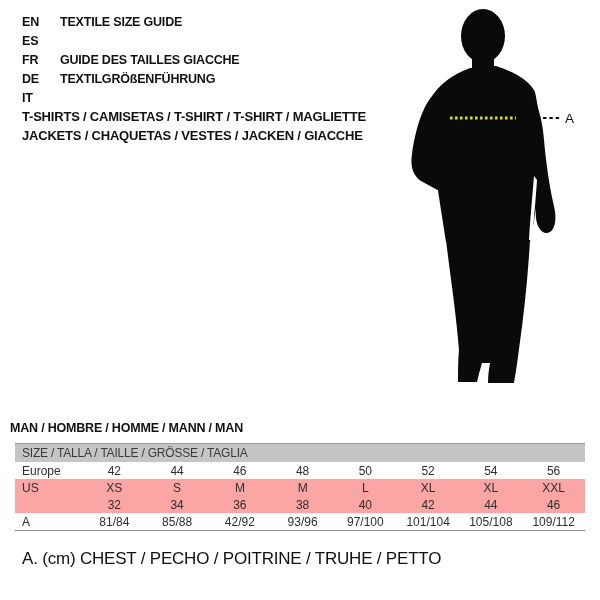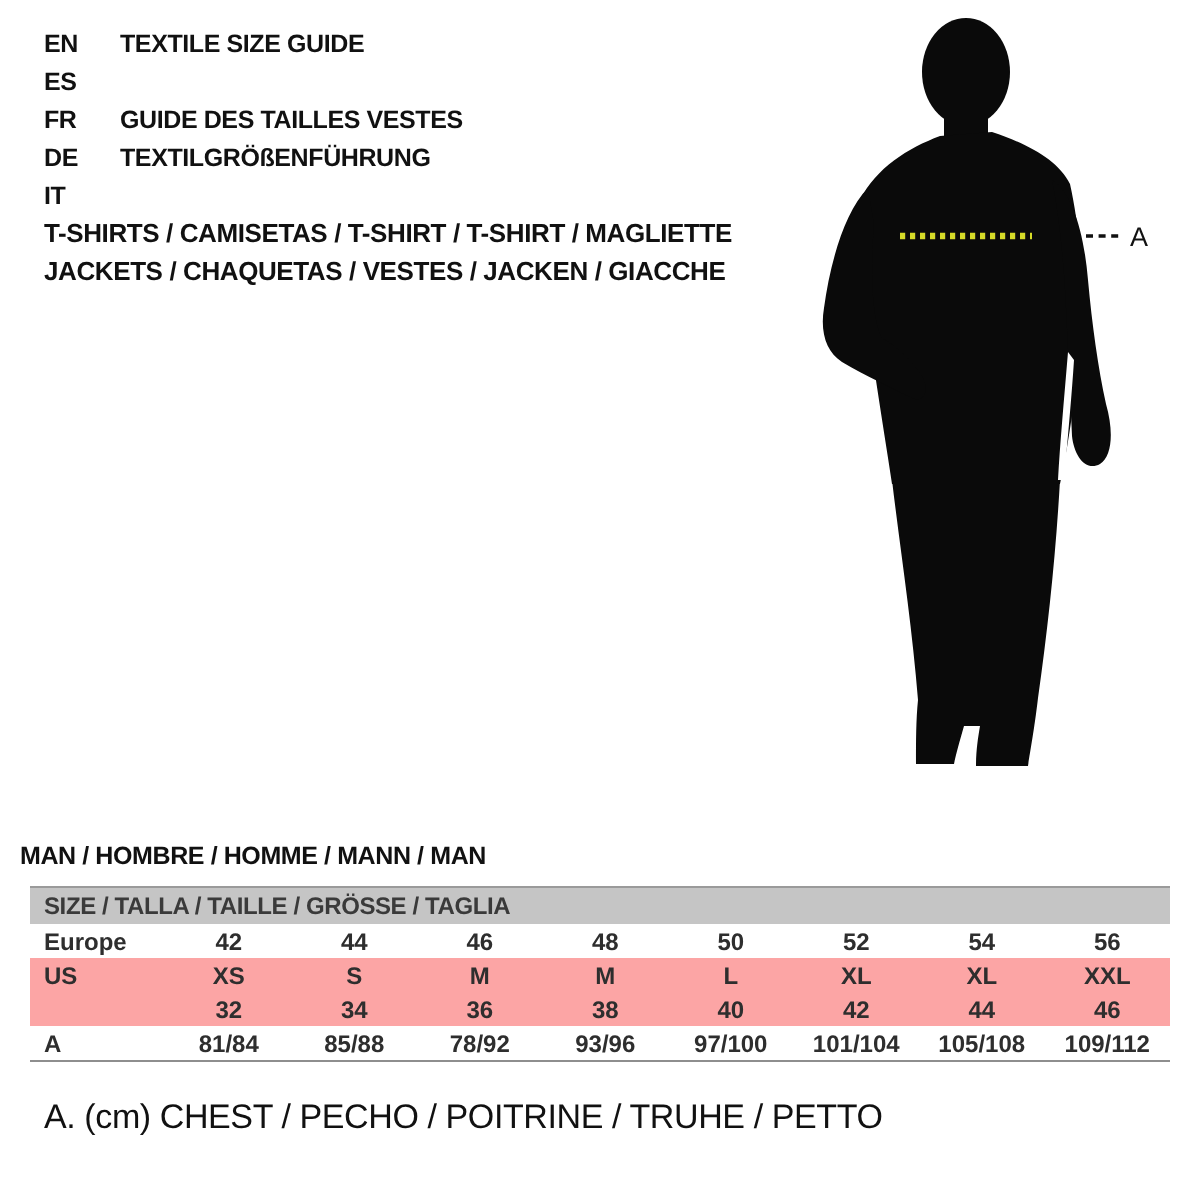--- a/index.html
+++ b/index.html
@@ -18,21 +18,21 @@
   
   .figure-wrap { position:absolute; left:408px; top:4px; width:172px; height:380px; }
   
   .section-title { position:absolute; left:10px; top:421px;
     font-size:12.5px; font-weight:bold; letter-spacing:-0.2px; }
   
   .size-table { position:absolute; left:15px; top:443px; width:570px;
     border-collapse:collapse; table-layout:fixed; font-size:12px; color:#2e2e2e;
     border-top:1px solid #9a9a9a; border-bottom:1px solid #8e8e8e; }
   .size-table td { height:17px; text-align:center; padding:0;
-    white-space:nowrap; overflow:hidden; font-weight:bold;margin-top:20px; }
+    white-space:nowrap; overflow:hidden; font-weight:normal;margin-top:20px; }
   .size-table td.hd { background:#c5c5c5; text-align:left; padding-left:7px;
     height:18px; color:#3a3a3a; letter-spacing:-0.2px; }
   .size-table td.lbl { text-align:left; padding-left:7px; }
   .size-table tr.shade td { background:#fca5a5; }
   
   .footnote { position:absolute; left:22px; top:549px;
     font-size:17px; font-weight:normal; letter-spacing:-0.2px; }
 </style>
 </head>
 <body>
@@ -42,21 +42,21 @@
   <div class="lang-list">
     <div class="lang-row">
       <span class="lang-code">EN</span>
       <span class="lang-label">TEXTILE SIZE GUIDE</span>
     </div>
     <div class="lang-row">
       <span class="lang-code">ES</span>
     </div>
     <div class="lang-row">
       <span class="lang-code">FR</span>
-      <span class="lang-label">GUIDE DES TAILLES VESTES</span>
+      <span class="lang-label">GUIDE DES TAILLES GIACCHE</span>
     </div>
     <div class="lang-row">
       <span class="lang-code">DE</span>
       <span class="lang-label">TEXTILGRÖßENFÜHRUNG</span>
     </div>
     <div class="lang-row">
       <span class="lang-code">IT</span>
     </div>
   </div>
 
@@ -169,21 +169,21 @@
         <td>38</td>
         <td>40</td>
         <td>42</td>
         <td>44</td>
         <td>46</td>
       </tr>
       <tr>
         <td class="lbl">A</td>
         <td>81/84</td>
         <td>85/88</td>
-        <td>78/92</td>
+        <td>42/92</td>
         <td>93/96</td>
         <td>97/100</td>
         <td>101/104</td>
         <td>105/108</td>
         <td>109/112</td>
       </tr>
     </tbody>
   </table>
 
   <div class="footnote">A. (cm) CHEST / PECHO / POITRINE / TRUHE / PETTO</div>

